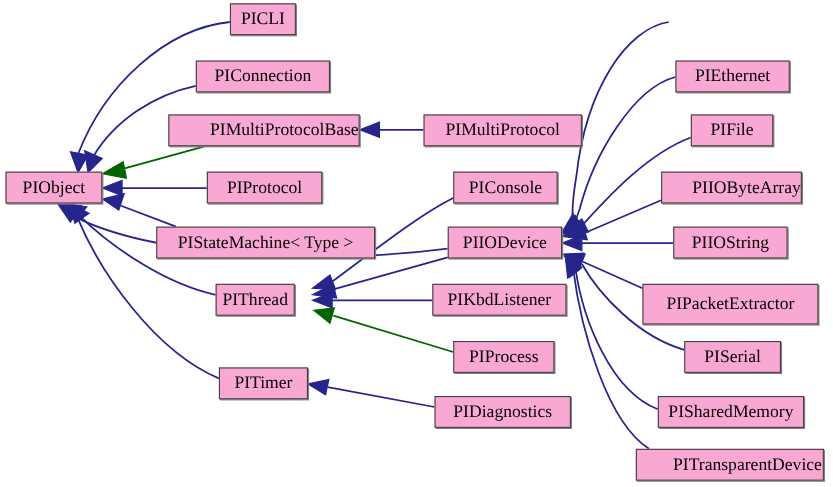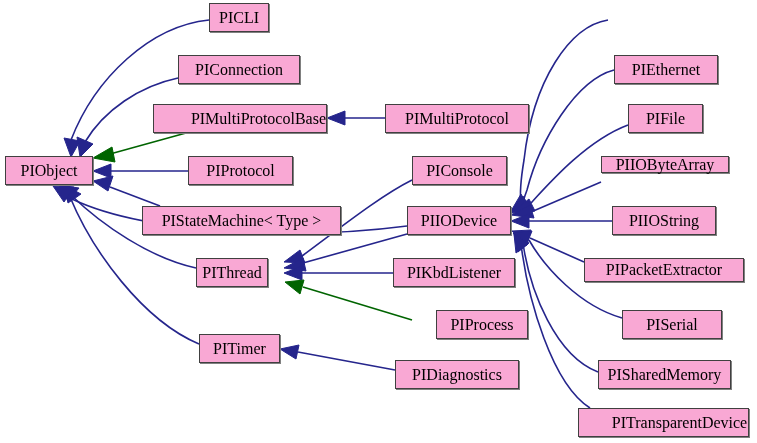--- a/index.html
+++ b/index.html
@@ -177,42 +177,42 @@
   </div>
   <div class="node-box" style="left:412px; top:156px; width:95px;  height:29px;">
     <span class="node-label">PIConsole</span>
   </div>
   <div class="node-box" style="left:407px; top:206px; width:104px; height:29px;">
     <span class="node-label">PIIODevice</span>
   </div>
   <div class="node-box" style="left:393px; top:258px; width:122px; height:29px;">
     <span class="node-label">PIKbdListener</span>
   </div>
-  <div class="node-box" style="left:436px; top:310px; width:92px;  height:29px;">
+  <div class="node-box" style="left:412px; top:310px; width:92px;  height:29px;">
     <span class="node-label">PIProcess</span>
   </div>
   <div class="node-box" style="left:395px; top:360px; width:124px; height:29px;">
     <span class="node-label">PIDiagnostics</span>
   </div>
   <div class="node-box" style="left:614px; top:55px;  width:104px; height:29px;">
     <span class="node-label">PIEthernet</span>
   </div>
   <div class="node-box" style="left:628px; top:104px; width:75px;  height:29px;align-items:center;">
     <span class="node-label">PIFile</span>
   </div>
-  <div class="node-box" style="left:601px; top:156px; width:128px; height:17px;">
+  <div class="node-box" style="left:601px; top:156px; width:128px; height:29px;justify-content:flex-end;">
     <span class="node-label">PIIOByteArray</span>
   </div>
   <div class="node-box" style="left:612px; top:206px; width:104px; height:29px;">
     <span class="node-label">PIIOString</span>
   </div>
-  <div class="node-box" style="left:584px; top:258px; width:160px; height:24px;align-items:center;">
+  <div class="node-box" style="left:584px; top:258px; width:160px; height:37px;align-items:center;">
     <span class="node-label">PIPacketExtractor</span>
   </div>
-  <div class="node-box" style="left:622px; top:310px; width:100px;  height:29px;">
+  <div class="node-box" style="left:622px; top:310px; width:88px;  height:29px;">
     <span class="node-label">PISerial</span>
   </div>
   <div class="node-box" style="left:598px; top:360px; width:133px; height:29px;">
     <span class="node-label">PISharedMemory</span>
   </div>
   <div class="node-box" style="left:578px; top:408px; width:171px; height:29px;padding-left:32px;">
     <span class="node-label">PITransparentDevice</span>
   </div>
 
 </div>

